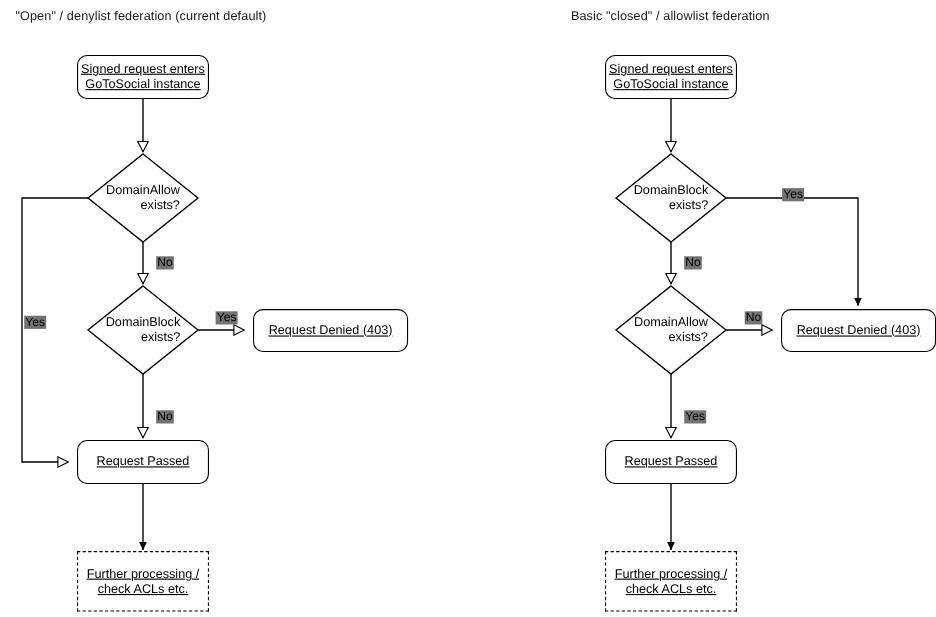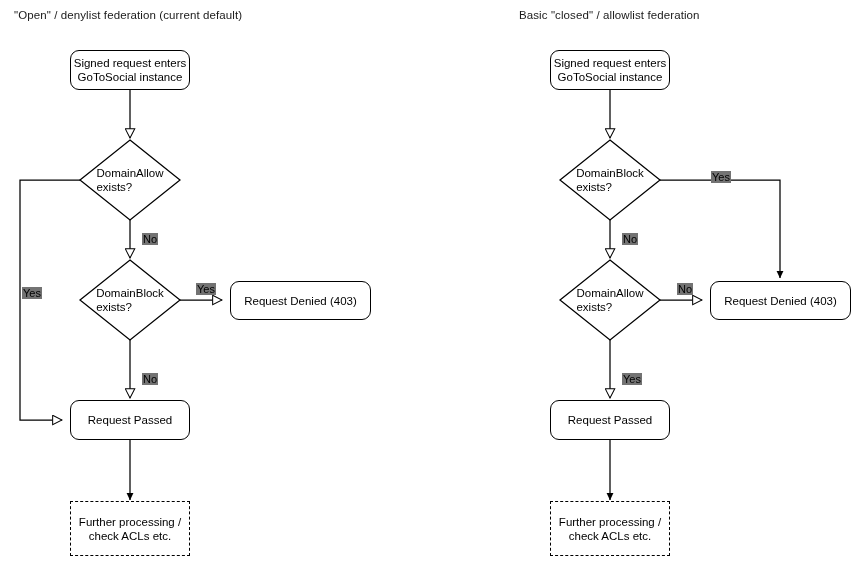--- a/index.html
+++ b/index.html
@@ -37,20 +37,21 @@
     box-sizing: border-box;
     display: flex;
     align-items: center;
     justify-content: center;
     text-align: center;
     font-size: 11.5px;
     line-height: 14px;
     color: #000000;
     background: #ffffff;
     white-space: pre-line;
+    text-decoration: underline;
   }
   .rounded {
     border: 1.2px solid #000000;
     border-radius: 9px;
   }
   .dashed {
     border: 1.3px dashed #000000;
     border-radius: 0;
   }
   .diamond-wrap {
@@ -64,21 +65,21 @@
   }
   .diamond-label {
     position: absolute;
     left: 0;
     top: 0;
     width: 100%;
     height: 100%;
     display: flex;
     align-items: center;
     justify-content: center;
-    text-align: left;
+    text-align: right;
     font-size: 11.5px;
     line-height: 14px;
     white-space: pre-line;
     color: #000000;
   }
   .edge-label {
     position: absolute;
     font-size: 11px;
     color: #000000;
     background: #737373;

